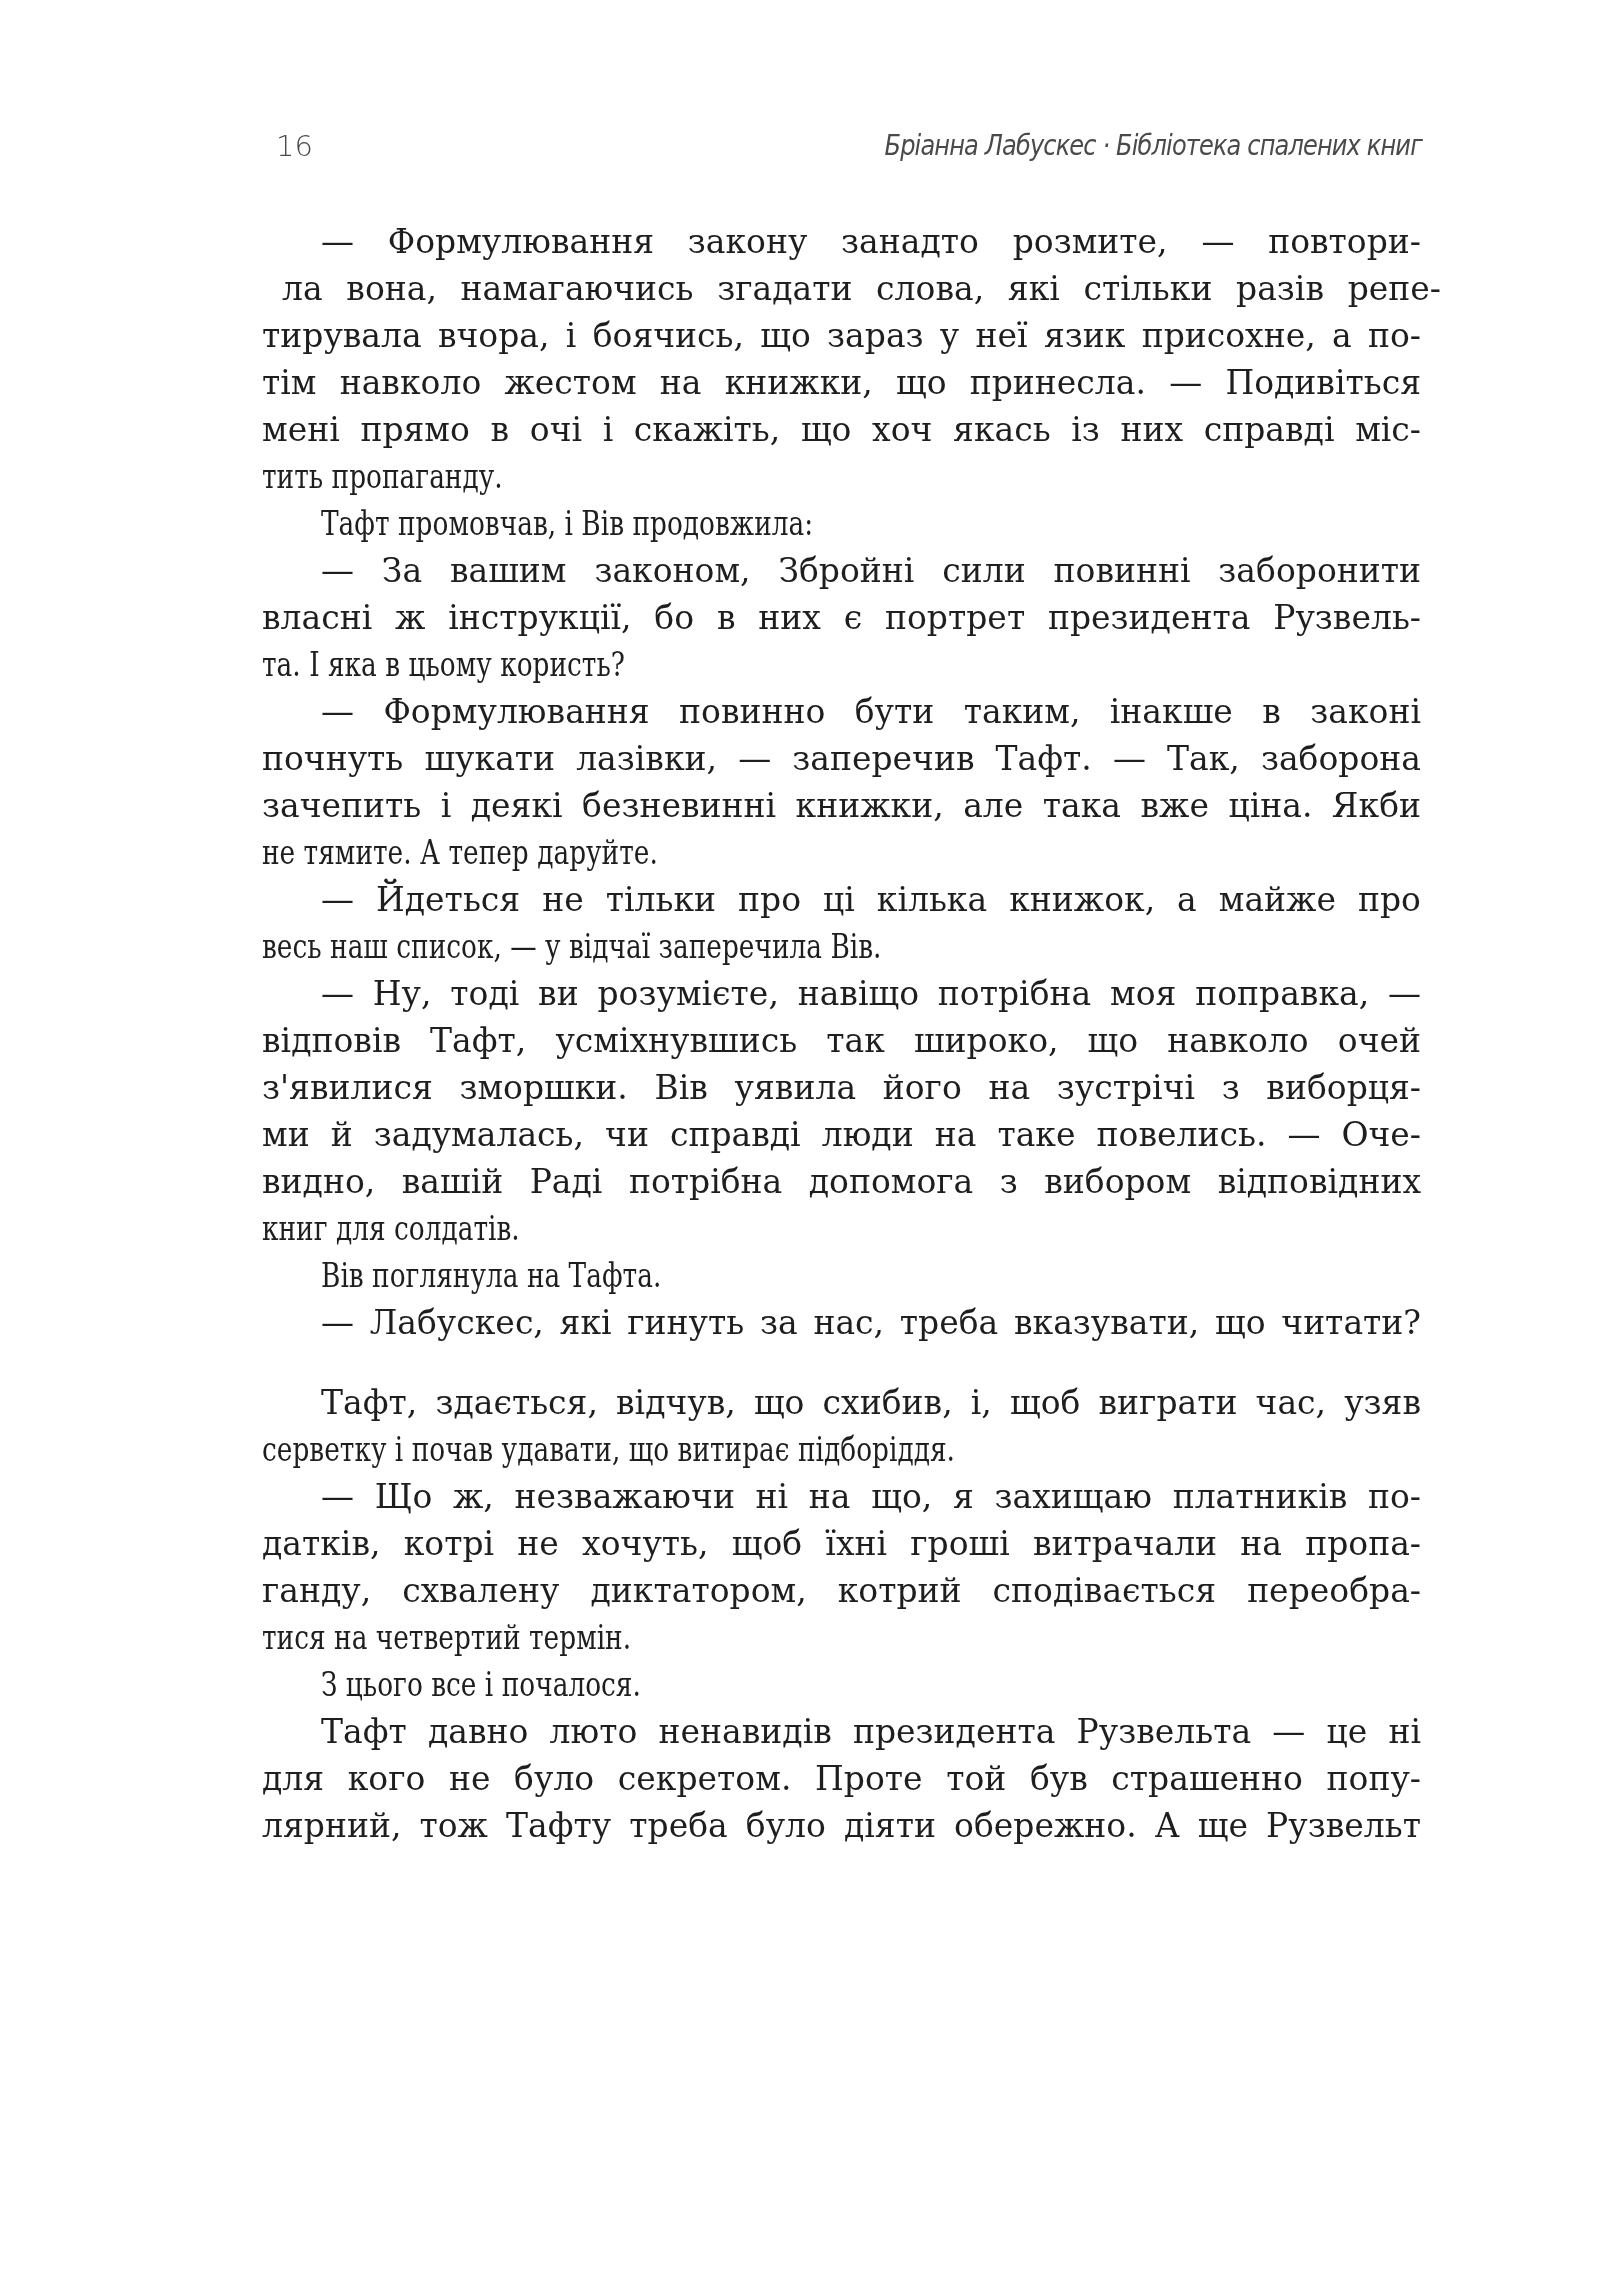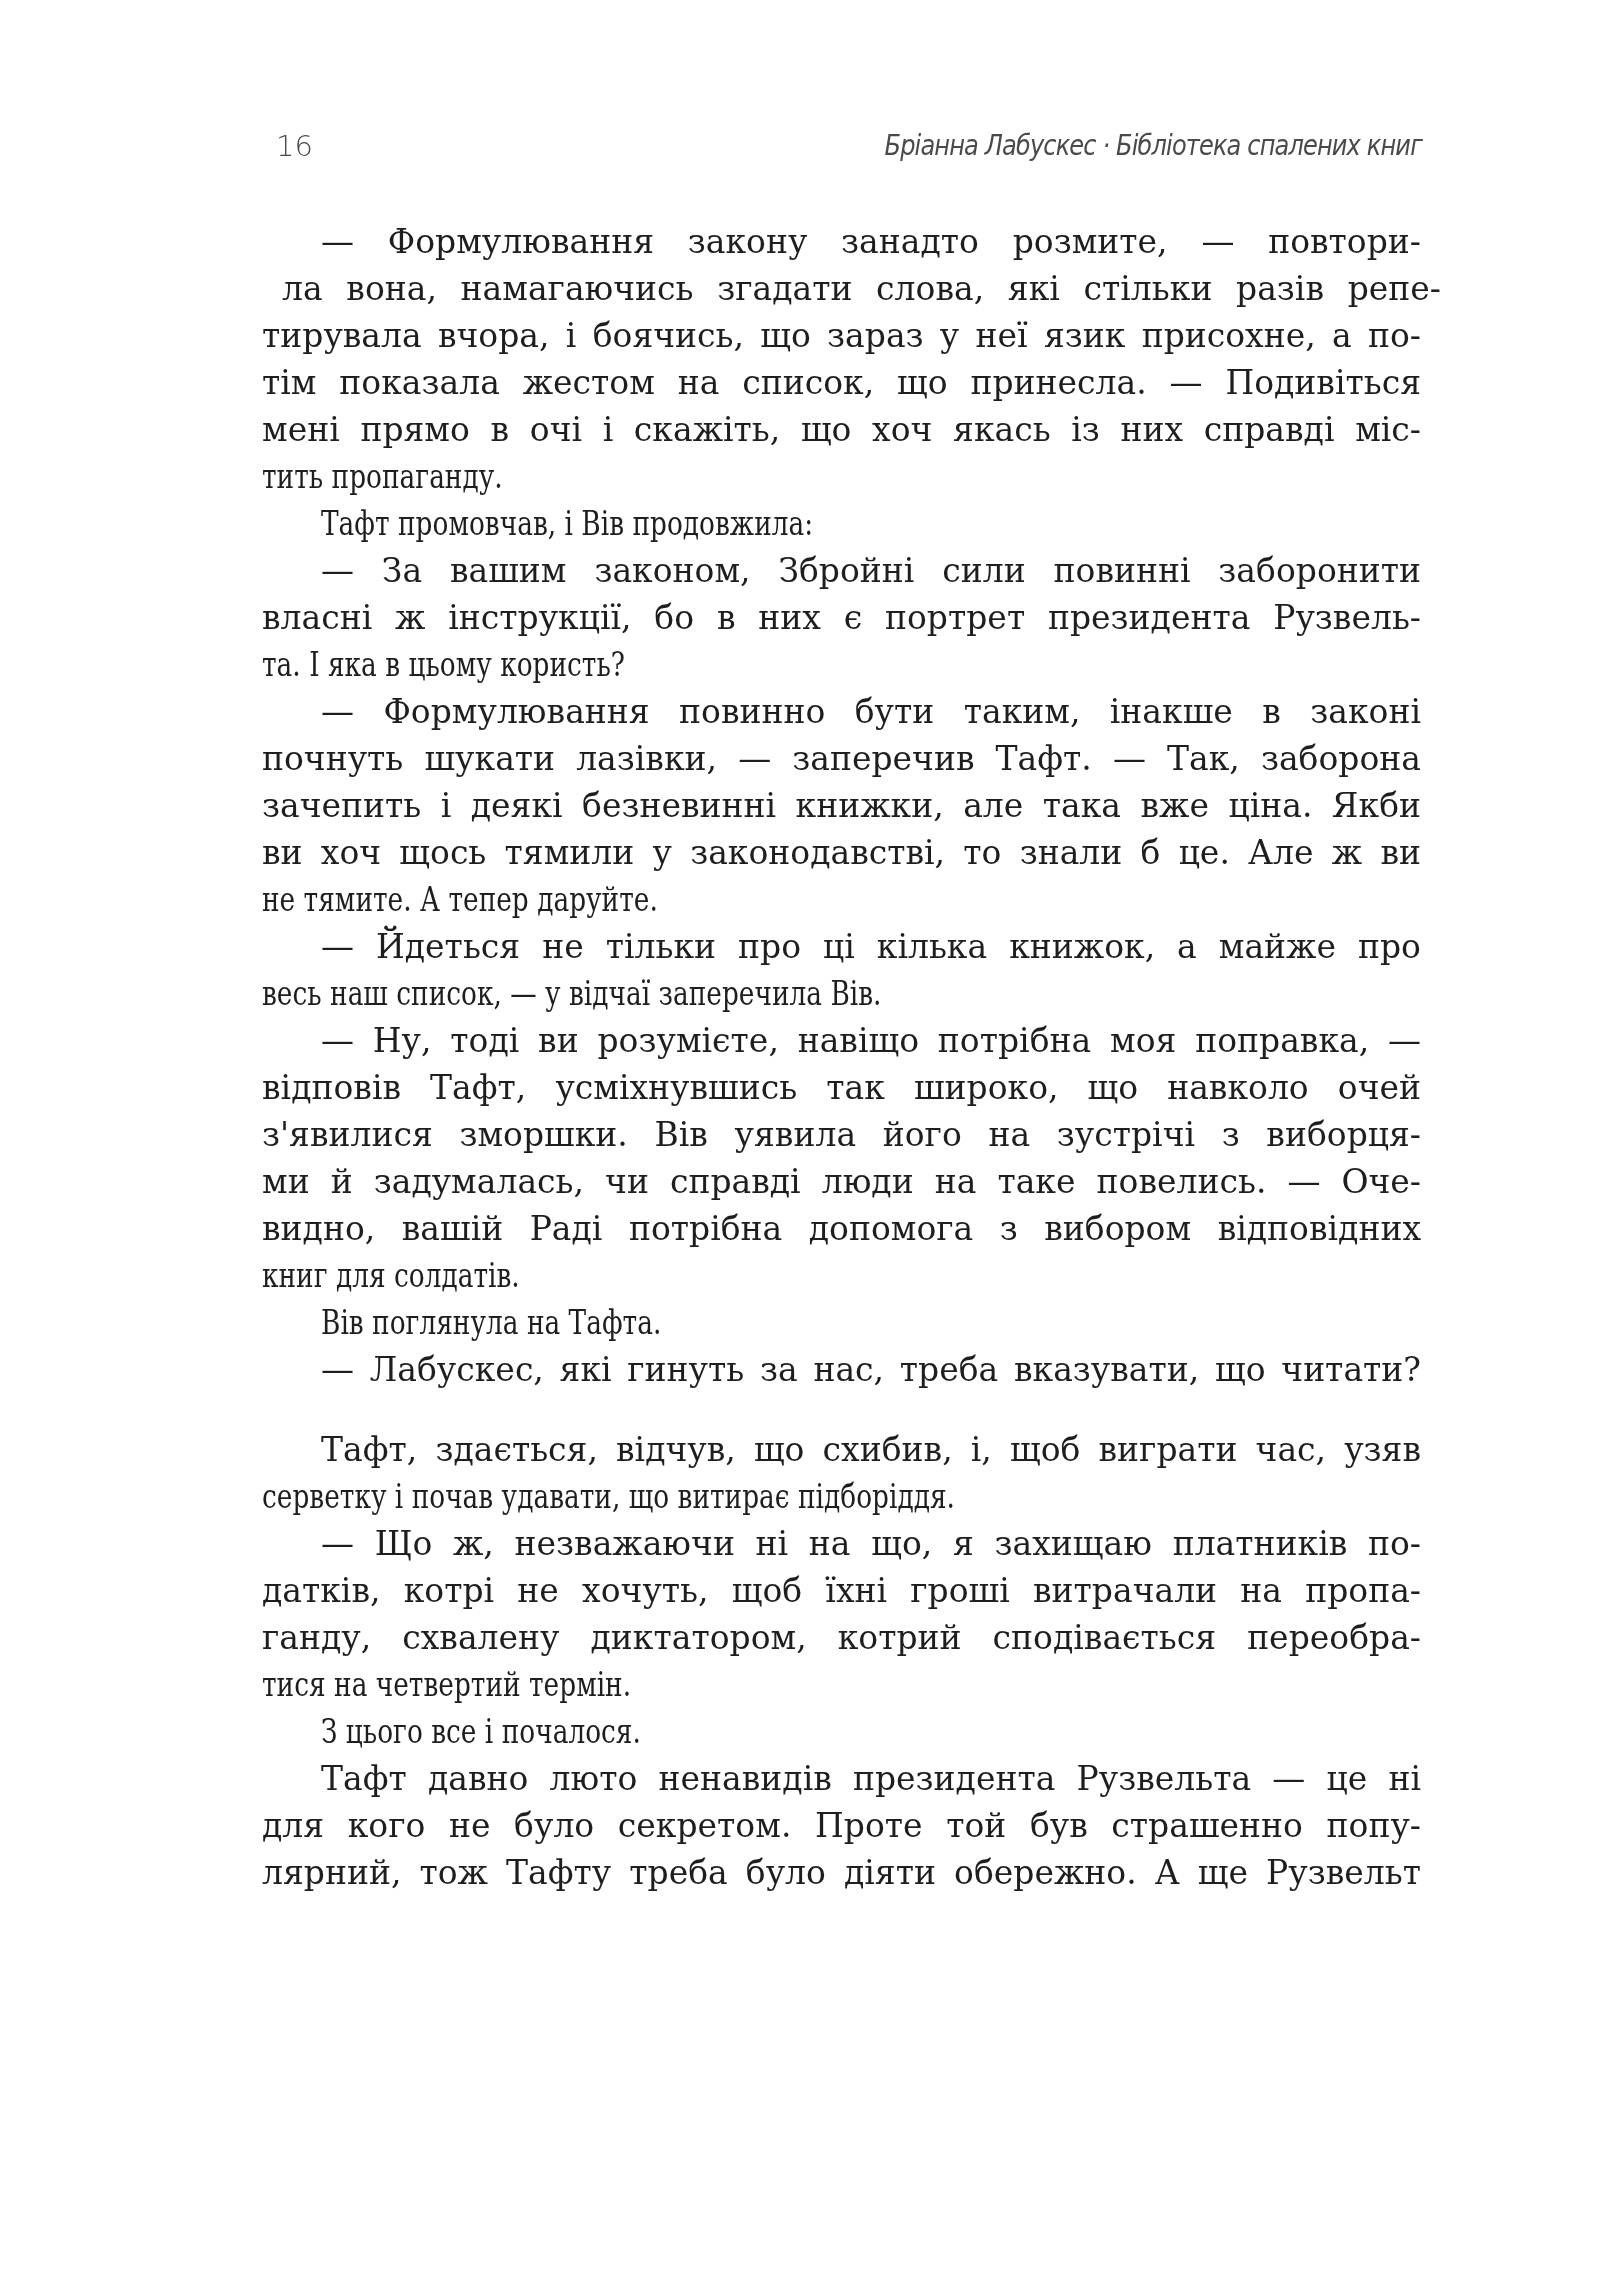--- a/index.html
+++ b/index.html
@@ -93,21 +93,21 @@
       <div class="line just indent">
         <span class="inner" style="display: block; width: 1100px;">— Формулювання закону занадто розмите, — повтори-</span>
       </div>
       <div class="line just">
         <span class="inner" style="display: block; width: 1159px; margin-left: 20px;">ла вона, намагаючись згадати слова, які стільки разів репе-</span>
       </div>
       <div class="line just">
         <span class="inner" style="display: block; width: 1159px;">тирувала вчора, і боячись, що зараз у неї язик присохне, а по-</span>
       </div>
       <div class="line just">
-        <span class="inner" style="display: block; width: 1159px;">тім показала жестом на список, що принесла. — Подивіться</span>
+        <span class="inner" style="display: block; width: 1159px;">тім навколо жестом на книжки, що принесла. — Подивіться</span>
       </div>
       <div class="line just">
         <span class="inner" style="display: block; width: 1159px;">мені прямо в очі і скажіть, що хоч якась із них справді міс-</span>
       </div>
       <div class="line"><span class="inner" style="display: inline-block; transform: scaleX(0.8);">тить пропаганду.</span></div>
       <div class="line indent"><span class="inner" style="display: inline-block; transform: scaleX(0.8);">Тафт промовчав, і Вів продовжила:</span></div>
       <div class="line just indent">
         <span class="inner" style="display: block; width: 1100px;">— За вашим законом, Збройні сили повинні заборонити</span>
       </div>
       <div class="line just">
@@ -115,23 +115,20 @@
       </div>
       <div class="line"><span class="inner" style="display: inline-block; transform: scaleX(0.8);">та. І яка в цьому користь?</span></div>
       <div class="line just indent">
         <span class="inner" style="display: block; width: 1100px;">— Формулювання повинно бути таким, інакше в законі</span>
       </div>
       <div class="line just">
         <span class="inner" style="display: block; width: 1159px;">почнуть шукати лазівки, — заперечив Тафт. — Так, заборона</span>
       </div>
       <div class="line just">
         <span class="inner" style="display: block; width: 1159px;">зачепить і деякі безневинні книжки, але така вже ціна. Якби</span>
-      </div>
-      <div class="line just">
-        <span class="inner" style="display: block; width: 1159px;">ви хоч щось тямили у законодавстві, то знали б це. Але ж ви</span>
       </div>
       <div class="line"><span class="inner" style="display: inline-block; transform: scaleX(0.8);">не тямите. А тепер даруйте.</span></div>
       <div class="line just indent">
         <span class="inner" style="display: block; width: 1100px;">— Йдеться не тільки про ці кілька книжок, а майже про</span>
       </div>
       <div class="line"><span class="inner" style="display: inline-block; transform: scaleX(0.8);">весь наш список, — у відчаї заперечила Вів.</span></div>
       <div class="line just indent">
         <span class="inner" style="display: block; width: 1100px;">— Ну, тоді ви розумієте, навіщо потрібна моя поправка, —</span>
       </div>
       <div class="line just">

